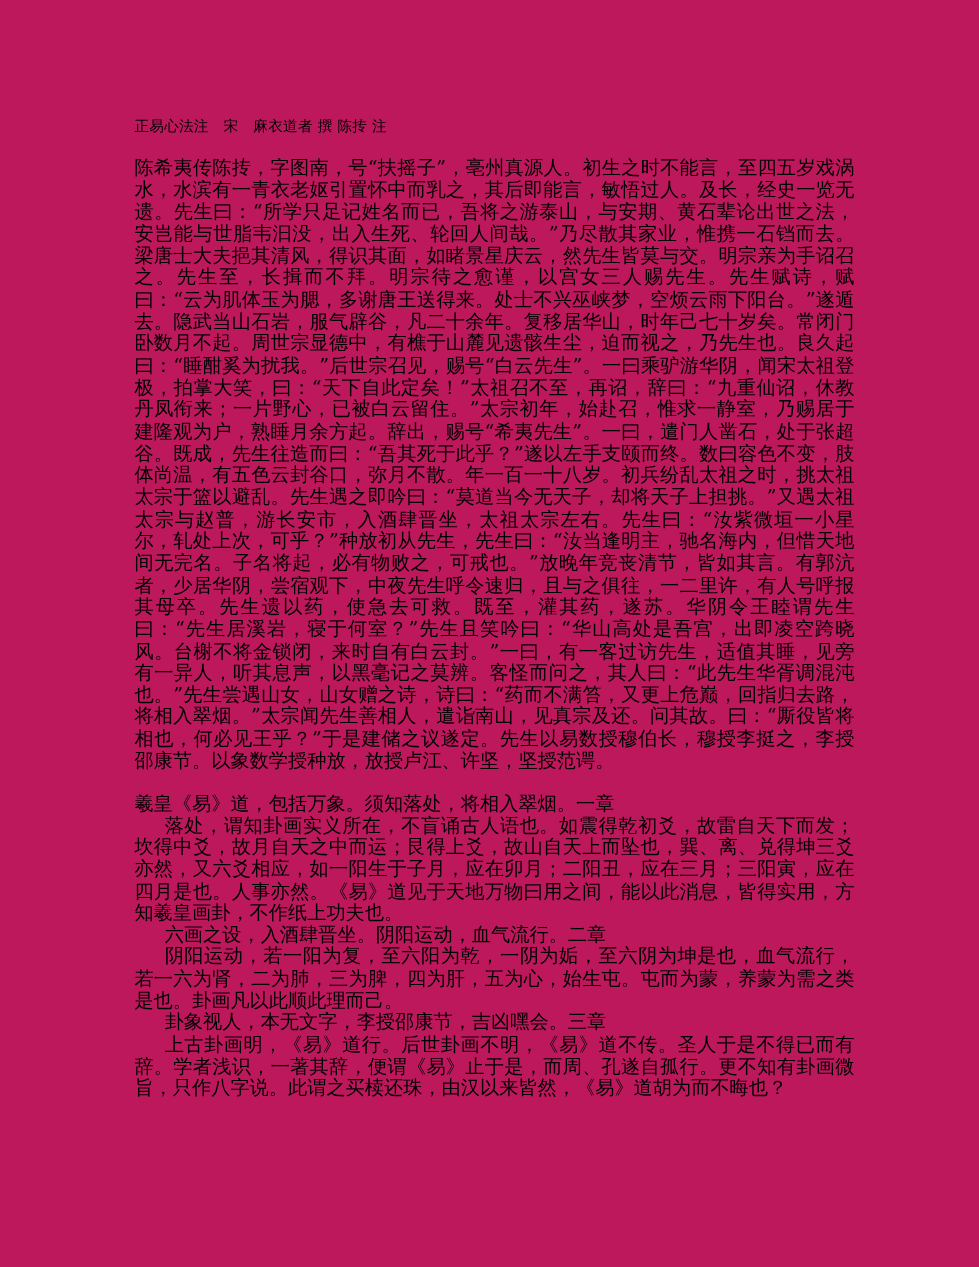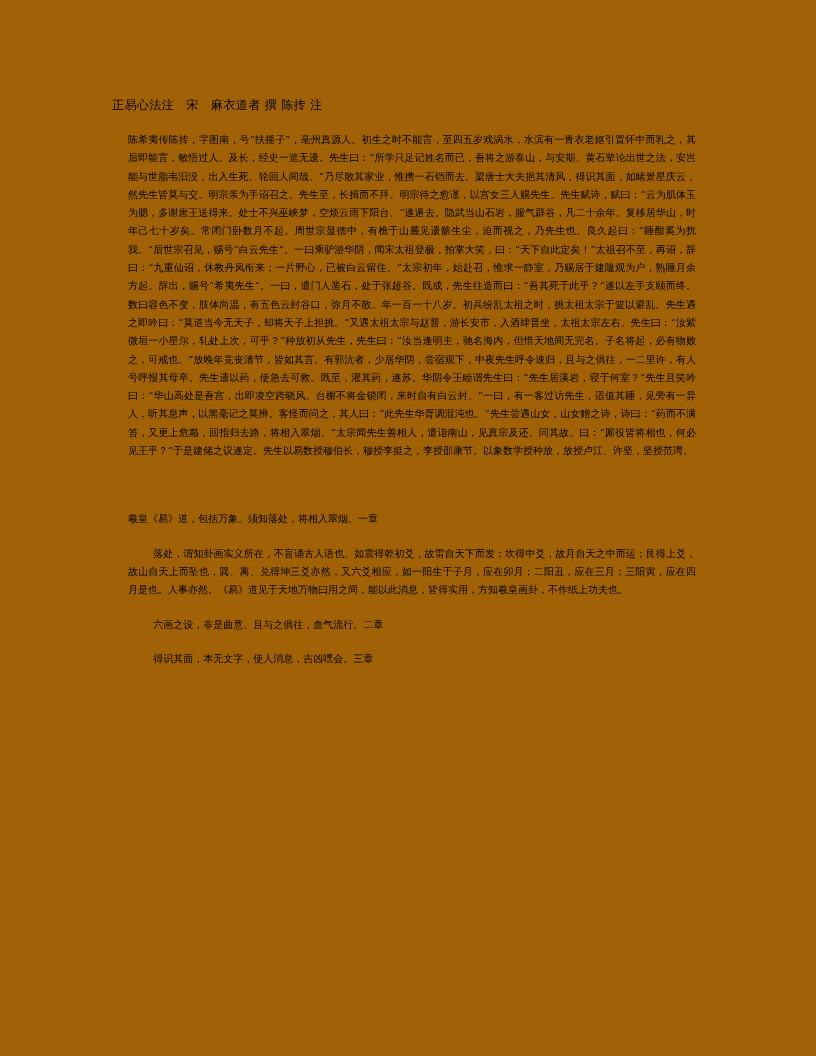--- a/index.html
+++ b/index.html
@@ -9,42 +9,42 @@
   }
   body {
     font-family: "DejaVu Serif", "Liberation Serif", serif;
     color: #000000;
   }
   .page {
     position: relative;
     width: 816px;
     height: 1056px;
     box-sizing: border-box;
-    background: #a16207;
+    background: #be185d;
     overflow: hidden;
   }
   .content {
     position: absolute;
     left: 112px;
     top: 96px;
     width: 600px;
   }
   .doc-title {
     font-size: 12.2px;
     line-height: 18px;
     letter-spacing: 0.2px;
     margin: 0 0 17px 0;
     white-space: pre;
   }
   .para {
-    font-size: 10px;
+    font-size: 16px;
     line-height: 18.3px;
     text-align: justify;
     text-justify: inter-character;
-    margin: 16px;
+    margin: 0;
     letter-spacing: 0;
     word-break: break-all;
   }
   .para.indent {
     text-indent: 25.2px;
     font-family: Liberation Serif, serif;
   }
   .spacer {
     height: 18px;
   }
@@ -62,18 +62,20 @@
 
     <div class="block-bio">
       <p class="para">陈希夷传陈抟，字图南，号“扶摇子”，亳州真源人。初生之时不能言，至四五岁戏涡水，水滨有一青衣老妪引置怀中而乳之，其后即能言，敏悟过人。及长，经史一览无遗。先生曰：“所学只足记姓名而已，吾将之游泰山，与安期、黄石辈论出世之法，安岂能与世脂韦汩没，出入生死、轮回人间哉。”乃尽散其家业，惟携一石铛而去。梁唐士大夫挹其清风，得识其面，如睹景星庆云，然先生皆莫与交。明宗亲为手诏召之。先生至，长揖而不拜。明宗待之愈谨，以宫女三人赐先生。先生赋诗，赋曰：“云为肌体玉为腮，多谢唐王送得来。处士不兴巫峡梦，空烦云雨下阳台。”遂遁去。隐武当山石岩，服气辟谷，凡二十余年。复移居华山，时年己七十岁矣。常闭门卧数月不起。周世宗显德中，有樵于山麓见遗骸生尘，迫而视之，乃先生也。良久起曰：“睡酣奚为扰我。”后世宗召见，赐号“白云先生”。一曰乘驴游华阴，闻宋太祖登极，拍掌大笑，曰：“天下自此定矣！”太祖召不至，再诏，辞曰：“九重仙诏，休教丹凤衔来；一片野心，已被白云留住。”太宗初年，始赴召，惟求一静室，乃赐居于建隆观为户，熟睡月余方起。辞出，赐号“希夷先生”。一曰，遣门人凿石，处于张超谷。既成，先生往造而曰：“吾其死于此乎？”遂以左手支颐而终。数曰容色不变，肢体尚温，有五色云封谷口，弥月不散。年一百一十八岁。初兵纷乱太祖之时，挑太祖太宗于篮以避乱。先生遇之即吟曰：“莫道当今无天子，却将天子上担挑。”又遇太祖太宗与赵普，游长安市，入酒肆晋坐，太祖太宗左右。先生曰：“汝紫微垣一小星尔，轧处上次，可乎？”种放初从先生，先生曰：“汝当逢明主，驰名海内，但惜天地间无完名。子名将起，必有物败之，可戒也。”放晚年竞丧清节，皆如其言。有郭沆者，少居华阴，尝宿观下，中夜先生呼令速归，且与之俱往，一二里许，有人号呼报其母卒。先生遗以药，使急去可救。既至，灌其药，遂苏。华阴令王睦谓先生曰：“先生居溪岩，寝于何室？”先生且笑吟曰：“华山高处是吾宫，出即凌空跨晓风。台榭不将金锁闭，来时自有白云封。”一曰，有一客过访先生，适值其睡，见旁有一异人，听其息声，以黑毫记之莫辨。客怪而问之，其人曰：“此先生华胥调混沌也。”先生尝遇山女，山女赠之诗，诗曰：“药而不满笞，又更上危巅，回指归去路，将相入翠烟。”太宗闻先生善相人，遣诣南山，见真宗及还。问其故。曰：“厮役皆将相也，何必见王乎？”于是建储之议遂定。先生以易数授穆伯长，穆授李挺之，李授邵康节。以象数学授种放，放授卢江、许坚，坚授范谔。</p>
     </div>
 
     <div class="spacer"></div>
 
     <div class="block-sutra">
       <p class="para">羲皇《易》道，包括万象。须知落处，将相入翠烟。一章</p>
       <p class="para indent">落处，谓知卦画实义所在，不盲诵古人语也。如震得乾初爻，故雷自天下而发；坎得中爻，故月自天之中而运；艮得上爻，故山自天上而坠也，巽、离、兑得坤三爻亦然，又六爻相应，如一阳生于子月，应在卯月；二阳丑，应在三月；三阳寅，应在四月是也。人事亦然。《易》道见于天地万物曰用之间，能以此消息，皆得实用，方知羲皇画卦，不作纸上功夫也。</p>
-      <p class="para indent">六画之设，非是曲意。且与之俱往，血气流行。二章</p>
-      <p class="para indent">得识其面，本无文字，使人消息，吉凶嘿会。三章</p>
+      <p class="para indent">六画之设，入酒肆晋坐。阴阳运动，血气流行。二章</p>
+      <p class="para indent">阴阳运动，若一阳为复，至六阳为乾，一阴为姤，至六阴为坤是也，血气流行，若一六为肾，二为肺，三为脾，四为肝，五为心，始生屯。屯而为蒙，养蒙为需之类是也。卦画凡以此顺此理而己。</p>
+      <p class="para indent">卦象视人，本无文字，李授邵康节，吉凶嘿会。三章</p>
+      <p class="para indent">上古卦画明，《易》道行。后世卦画不明，《易》道不传。圣人于是不得已而有辞。学者浅识，一著其辞，便谓《易》止于是，而周、孔遂自孤行。更不知有卦画微旨，只作八字说。此谓之买椟还珠，由汉以来皆然，《易》道胡为而不晦也？</p>
     </div>
 
   </div>
 </div>
 
 </body></html>

